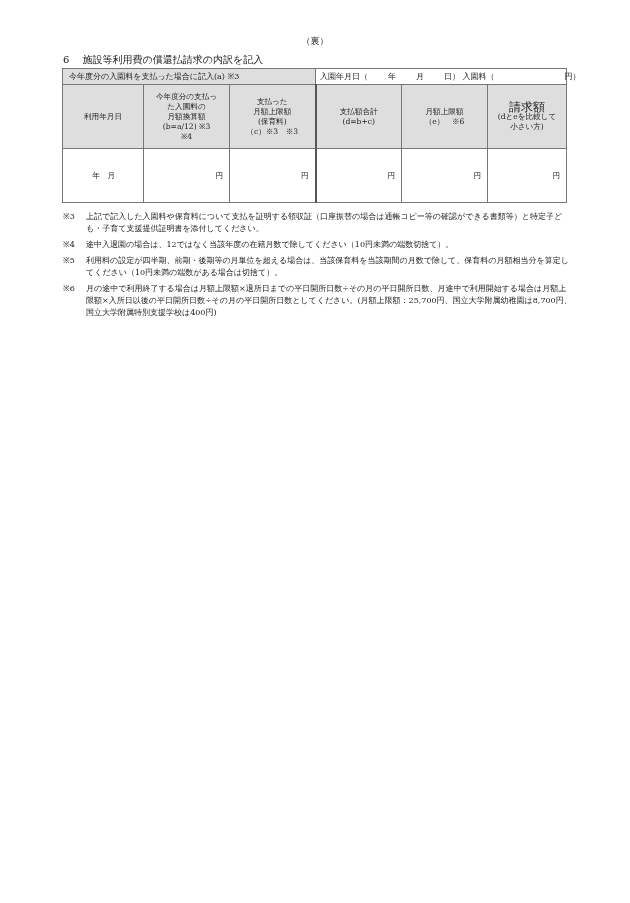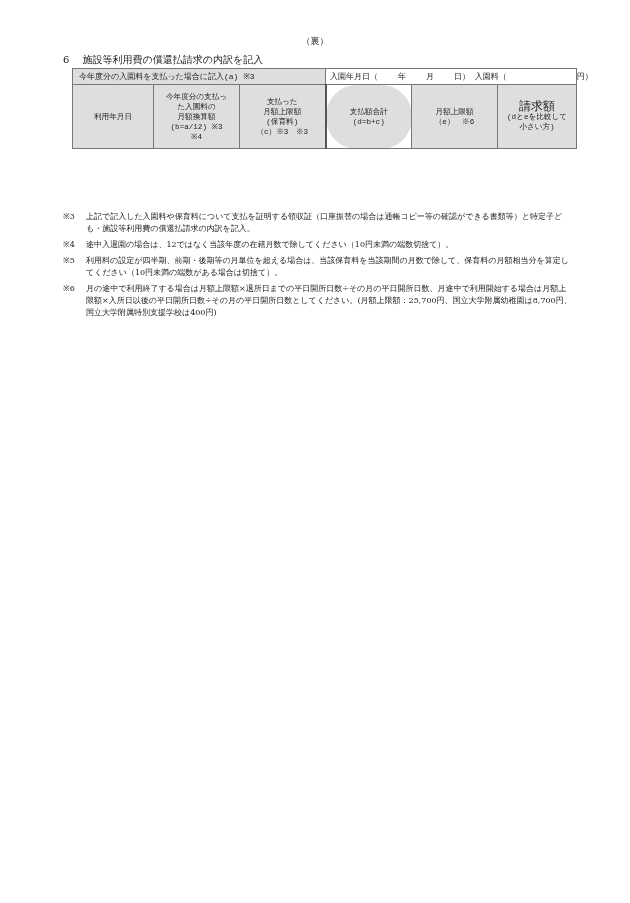--- a/index.html
+++ b/index.html
@@ -1,29 +1,29 @@
 <!DOCTYPE html>
 <html><head>
 <meta charset="utf-8">
 <style>
   html, body { margin:0; padding:0; background:#ffffff; }
   body { width:630px; height:903px; position:relative; overflow:hidden;
          font-family:"DejaVu Serif", "Liberation Serif", serif; color:#222; }
   .page-label { position:absolute; top:35px; left:0; width:630px; text-align:center; font-size:9px; }
   .section-title { position:absolute; top:53px; left:63px; font-size:10px; }
   .section-title .num { margin-right:10px; }
-  table.form { position:absolute; top:68px; left:72px; border-collapse:collapse; table-layout:fixed; width:504px;font-family:Liberation Mono, monospace; }
+  table.form { position:absolute; top:68px; left:62px; border-collapse:collapse; table-layout:fixed; width:504px; }
   table.form td { border:1px solid #777; font-size:7.6px; padding:0; text-align:center; vertical-align:middle; line-height:10px; }
   tr.top-row td { height:15px; }
   tr.top-row td.label { background:#dedede; text-align:left; padding-left:6px; font-size:8px; }
   tr.top-row td.entry { background:#fff; text-align:center; padding-left:4px; font-size:8px; white-space:nowrap; }
   tr.head-row td { background:#dedede; height:63px; }
   tr.data-row td { height:53px; background:#fff; text-align:right; padding-right:6px; }
   tr.data-row td.ym { padding-right:28px; }
-  td.thick-left { border-left:2px solid #555 !important;border-radius:31px; }
+  td.thick-left { border-left:2px solid #555 !important; }
   td.light-left { border-left:1px solid #bbb !important; }
   .gap { display:inline-block; width:20px; }
   .gap-wide { display:inline-block; width:70px; }
   .notes { position:absolute; top:211px; left:63px; width:510px; font-size:8px; line-height:12px; }
   .note { display:flex; margin-bottom:4px; }
   .note .mark { width:23px; flex:none; }
   .note .body { flex:1; }
 </style>
 </head>
 <body>
@@ -76,27 +76,35 @@
     <td>
       <div>月額上限額</div>
       <div>（e）　※6</div>
     </td>
     <td>
       <div style="font-size:12px">請求額</div>
       <div>(dとeを比較して</div>
       <div>小さい方)</div>
     </td>
   </tr>
+  <tr class="data-row">
+    <td class="ym">年　月</td>
+    <td>円</td>
+    <td class="light-left">円</td>
+    <td class="thick-left">円</td>
+    <td>円</td>
+    <td>円</td>
+  </tr>
 </tbody>
   </table>
 
 <div class="notes">
   <div class="note">
     <span class="mark">※3</span>
-    <span class="body">上記で記入した入園料や保育料について支払を証明する領収証（口座振替の場合は通帳コピー等の確認ができる書類等）と特定子ども・施設等利用費の償還払請求の内訳を記入。</span>
+    <span class="body">上記で記入した入園料や保育料について支払を証明する領収証（口座振替の場合は通帳コピー等の確認ができる書類等）と特定子ども・子育て支援提供証明書を添付してください。</span>
   </div>
   <div class="note">
     <span class="mark">※4</span>
     <span class="body">途中入退園の場合は、12ではなく当該年度の在籍月数で除してください（10円未満の端数切捨て）。</span>
   </div>
   <div class="note">
     <span class="mark">※5</span>
     <span class="body">利用料の設定が四半期、前期・後期等の月単位を超える場合は、当該保育料を当該期間の月数で除して、保育料の月額相当分を算定してください（10円未満の端数がある場合は切捨て）。</span>
   </div>
   <div class="note">

